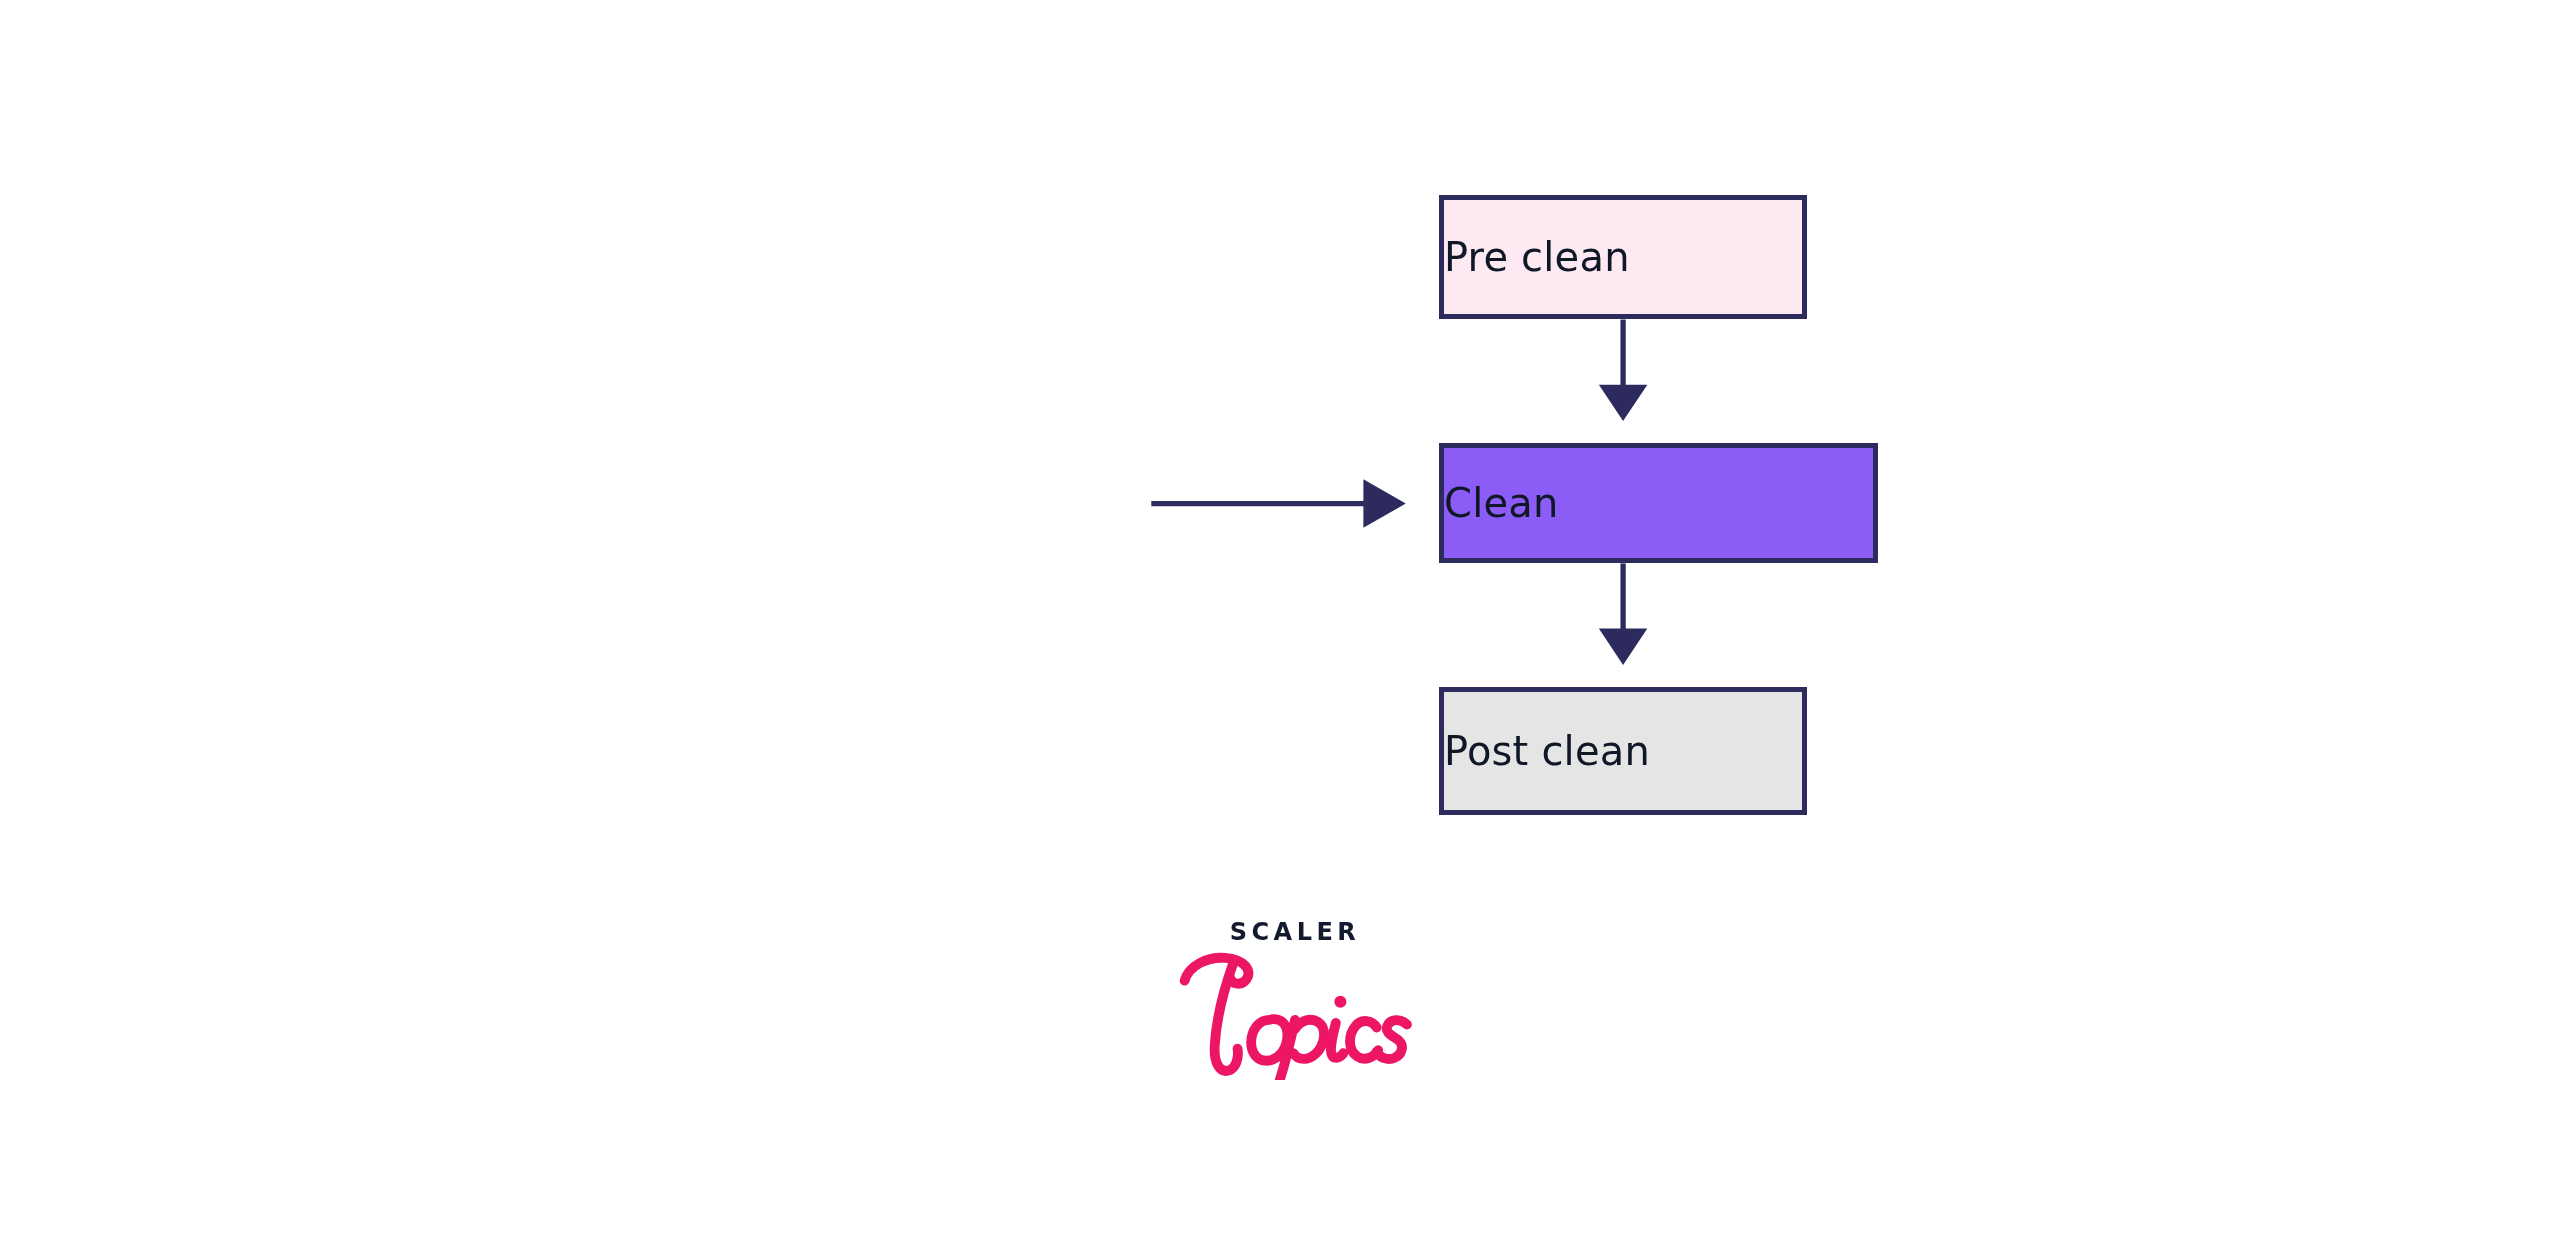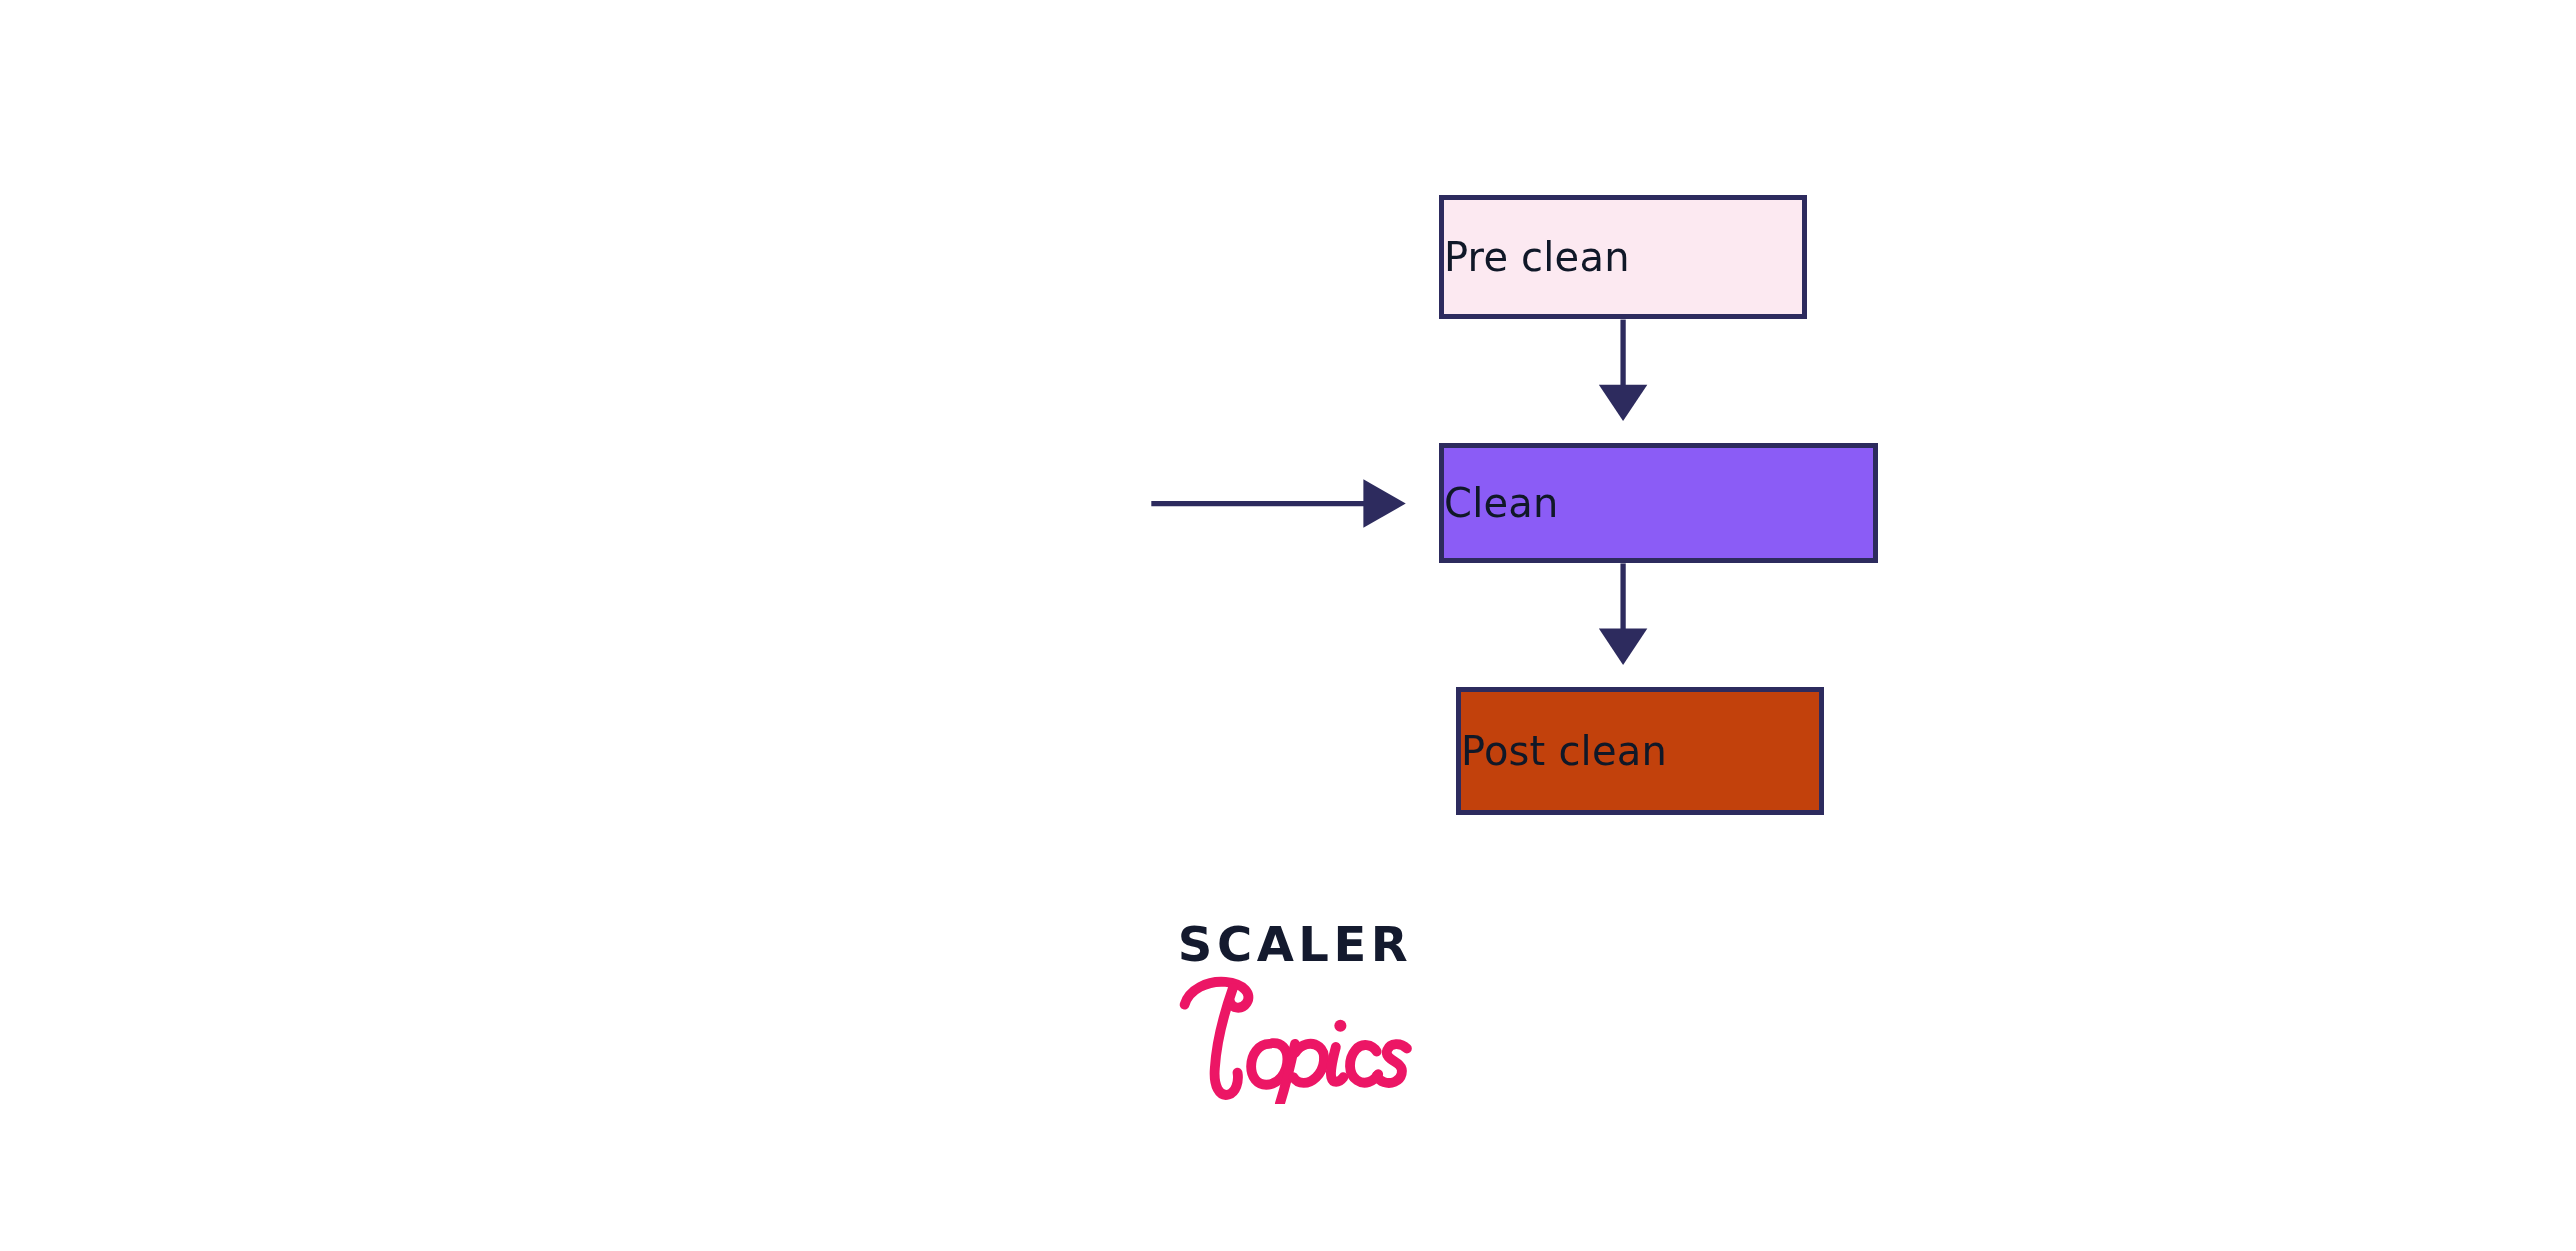--- a/index.html
+++ b/index.html
@@ -58,22 +58,21 @@
     top: 443px;
     width: 439px;
     height: 120px;
     background: #8b5cf6;
   }
   #node-post-clean {
     left: 1439px;
     top: 687px;
     width: 368px;
     height: 128px;
-    background: #c2410c;
-    margin-left: 17px;
+    background: #e5e5e5;
   }
 
   
   #connectors {
     position: absolute;
     left: 0;
     top: 0;
     width: 2576px;
     height: 1251px;
     pointer-events: none;
@@ -87,21 +86,21 @@
     width: 348px;
     height: 212px;
     display: flex;
     flex-direction: column;
     align-items: center;
   }
   #logo-scaler {
     color: #141a2e;
     font-family: "DejaVu Sans", "Liberation Sans", sans-serif;
     font-weight: bold;
-    font-size: 48px;
+    font-size: 24px;
     letter-spacing: 4.5px;
     line-height: 1;
   }
   #logo-topics {
     margin-top: 3px;
     width: 242px;
     height: 133px;
   }
 </style>
 </head>

